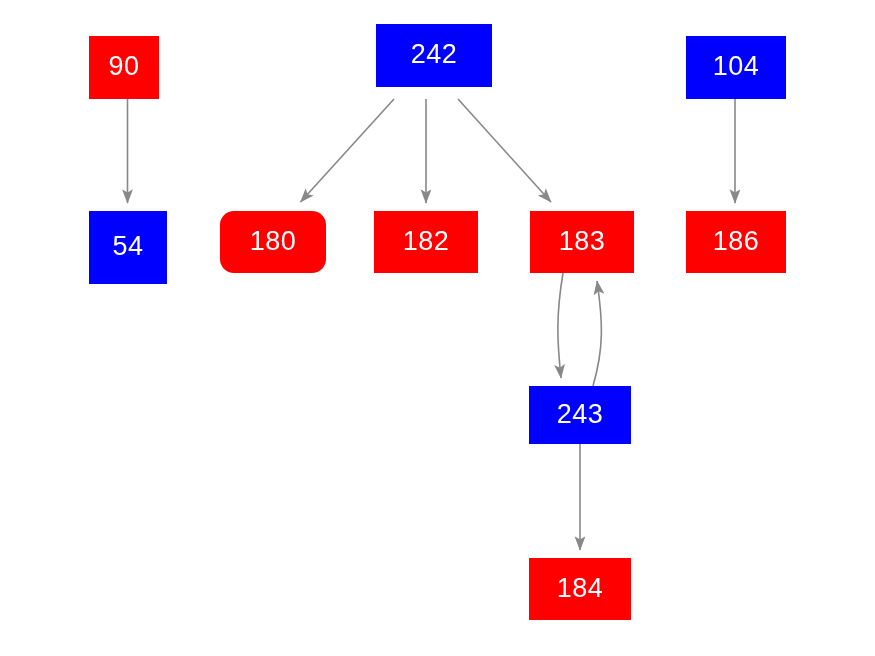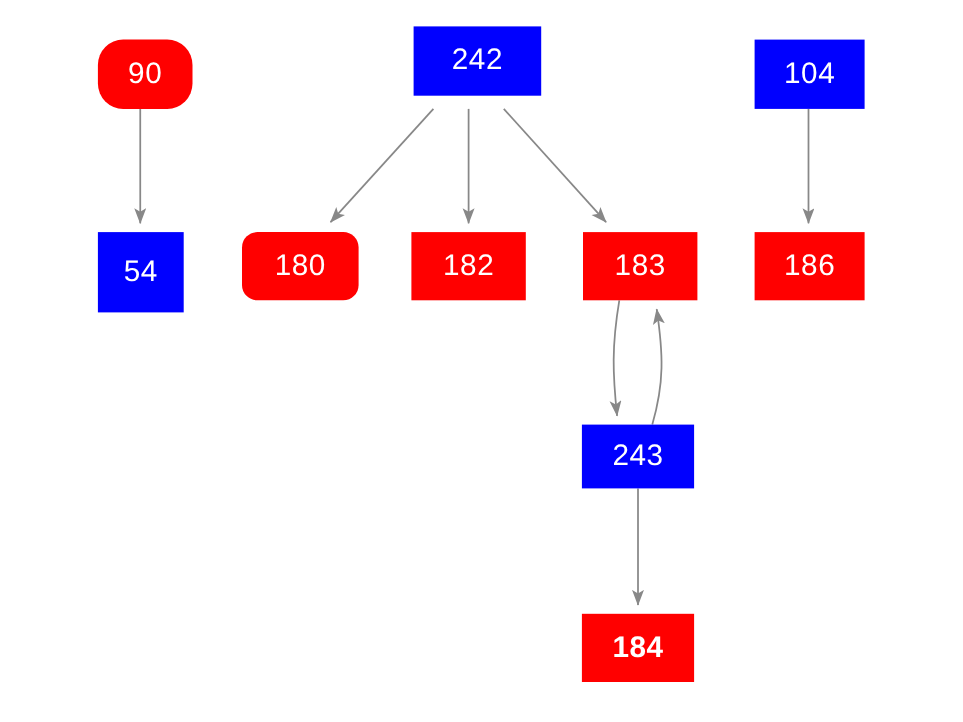--- a/index.html
+++ b/index.html
@@ -64,21 +64,21 @@
 
     <path d="M 735 99 L 735 203" stroke="#888888" stroke-width="1.6" fill="none" marker-end="url(#arrowhead)"></path>
 
     <path d="M 563 273 C 556 315 557 340 561 378" stroke="#888888" stroke-width="1.6" fill="none" marker-end="url(#arrowhead)"></path>
 
     <path d="M 593 386 C 604 348 603 322 597 281" stroke="#888888" stroke-width="1.6" fill="none" marker-end="url(#arrowhead)"></path>
 
     <path d="M 580 444 L 580 550" stroke="#888888" stroke-width="1.6" fill="none" marker-end="url(#arrowhead)"></path>
   </svg>
 
-  <div class="graph-node" style="left:89px; top:36px; width:86px; height:63px; background:#FF0000;border-radius:23px;">
+  <div class="graph-node" style="left:89px; top:36px; width:70px; height:63px; background:#FF0000;">
     <span class="node-label">90</span>
   </div>
 
   <div class="graph-node" style="left:376px; top:24px; width:116px; height:63px; background:#0000FF;">
     <span class="node-label">242</span>
   </div>
 
   <div class="graph-node" style="left:686px; top:36px; width:100px; height:63px; background:#0000FF;">
     <span class="node-label">104</span>
   </div>
@@ -100,17 +100,17 @@
   </div>
 
   <div class="graph-node" style="left:686px; top:211px; width:100px; height:62px; background:#FF0000;">
     <span class="node-label">186</span>
   </div>
 
   <div class="graph-node" style="left:529px; top:386px; width:102px; height:58px; background:#0000FF;">
     <span class="node-label">243</span>
   </div>
 
-  <div class="graph-node" style="left:529px; top:558px; width:102px; height:62px; background:#FF0000;font-weight:bold;">
+  <div class="graph-node" style="left:529px; top:558px; width:102px; height:62px; background:#FF0000;">
     <span class="node-label">184</span>
   </div>
 
 </div>
 
 </body></html>

